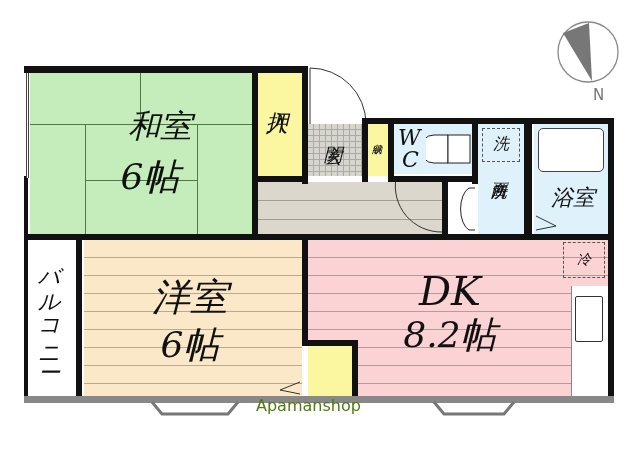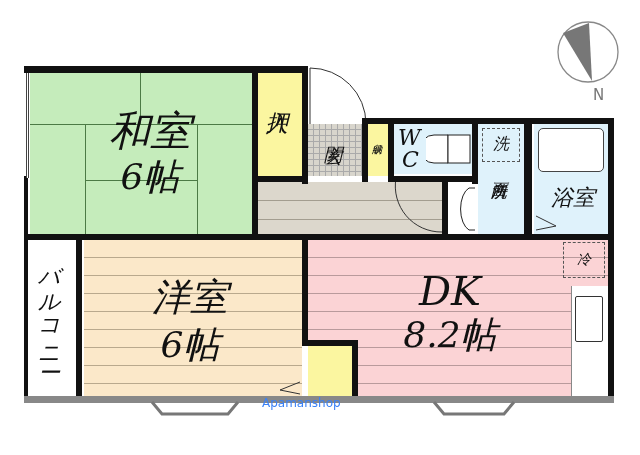--- a/index.html
+++ b/index.html
@@ -39,21 +39,21 @@
   <path d="M2 58 L2 2 A 56 56 0 0 1 58 58" fill="none" stroke="#333" stroke-width="1"></path>
 </svg>
 
 <div class="abs tatami" style="left:30px;top:72px;width:222px;height:162px;">
   <div class="abs" style="left:110px;top:0;width:1px;height:52px;background:#4c7a45;"></div>
   <div class="abs" style="left:0;top:52px;width:222px;height:1px;background:#4c7a45;"></div>
   <div class="abs" style="left:55px;top:52px;width:1px;height:110px;background:#4c7a45;"></div>
   <div class="abs" style="left:167px;top:52px;width:1px;height:110px;background:#4c7a45;"></div>
   <div class="abs" style="left:55px;top:108px;width:112px;height:1px;background:#4c7a45;"></div>
 </div>
-<div class="label" style="left:90px;top:110px;width:120px;font-size:41px;">和室</div>
+<div class="label" style="left:100px;top:110px;width:120px;font-size:32px;">和室</div>
 <div class="label" style="left:90px;top:158px;width:120px;font-size:36px;">6帖</div>
 
 <div class="abs closet" style="left:258px;top:72px;width:44px;height:106px;"></div>
 <div class="label vtext" style="left:266px;top:94px;font-size:22px;">押入</div>
 
 <div class="abs genkan" style="left:308px;top:124px;width:55px;height:52px;"></div>
 <div class="label vtext" style="left:323px;top:132px;font-size:18px;">玄関</div>
 
 <div class="abs closet" style="left:368px;top:124px;width:20px;height:52px;"></div>
 <div class="label vtext" style="left:371px;top:136px;font-size:10px;">収納</div>
@@ -130,13 +130,13 @@
 <div class="wall" style="left:352px;top:340px;width:6px;height:56px;"></div>
 <div class="graywall" style="left:24px;top:396px;width:590px;height:7px;"></div>
 
 <svg class="abs" style="left:150px;top:400px;" width="90" height="20">
   <polyline points="2,2 12,14 78,14 88,2" fill="none" stroke="#777" stroke-width="3"></polyline>
 </svg>
 <svg class="abs" style="left:432px;top:400px;" width="86" height="20">
   <polyline points="2,2 12,14 72,14 82,2" fill="none" stroke="#777" stroke-width="3"></polyline>
 </svg>
 
-<div class="abs" style="left:262px;top:396px;font-family:'DejaVu Sans',sans-serif;font-size:12px;color:#3b82f6;">Apamanshop</div>
+<div class="abs" style="left:256px;top:396px;font-family:'DejaVu Sans',sans-serif;font-size:16px;color:#4d7c0f;">Apamanshop</div>
 
 </body></html>

